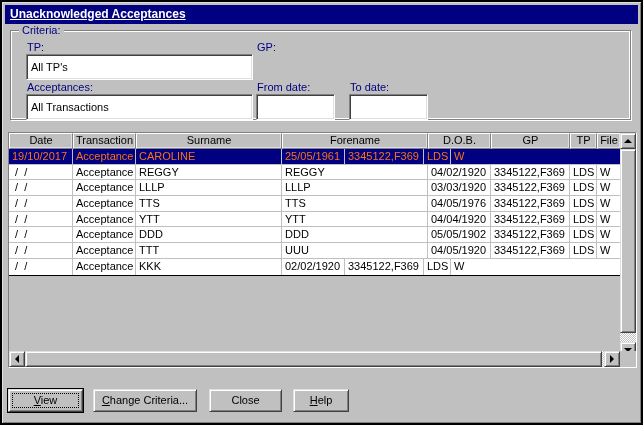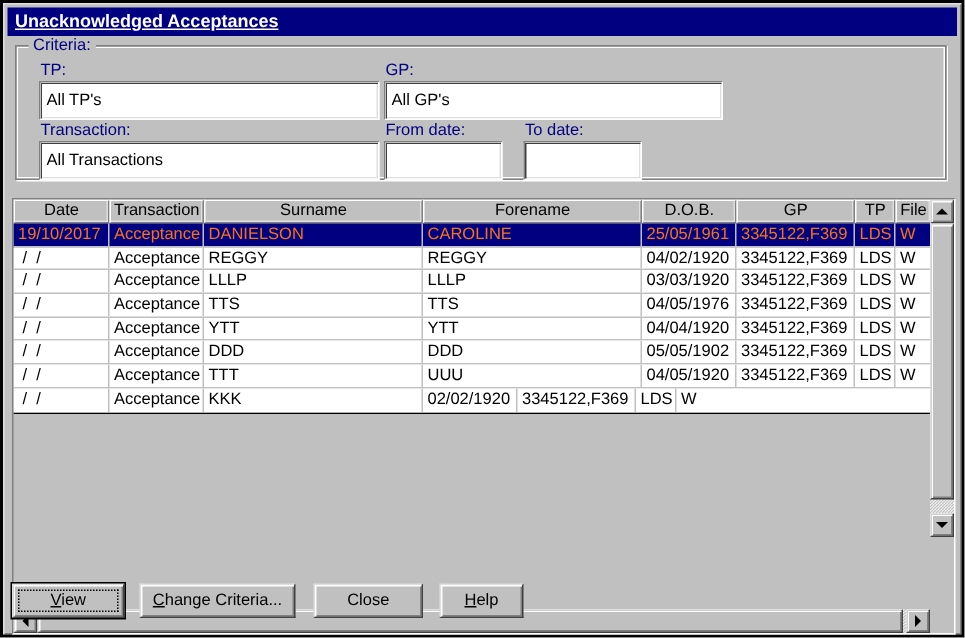--- a/index.html
+++ b/index.html
@@ -32,21 +32,21 @@
 
   .field {
     position: absolute; height: 19px; background: #fff;
     border: 1px solid; border-color: #808080 #fff #fff #808080;
     box-shadow: inset 1px 1px 0 #404040, inset -1px -1px 0 #dfdfdf;
     font-family: "Liberation Sans", sans-serif; font-size: 11px;
     padding: 12px 4px; color: #000; outline: none;
   }
 
   .tablebox {
-    position: absolute; left: 6px; top: 130px; width: 629px; height: 291px;
+    position: absolute; left: 6px; top: 130px; width: 629px; height: 236px;
     background: #c0c0c0;
     border: 1px solid; border-color: #808080 #fff #fff #808080;
     overflow: hidden;
   }
 
   .thead { position: absolute; left: 0; top: 0; width: 611px; height: 16px; display: flex; }
   .hcell {
     height: 16px; background: #c0c0c0; font-size: 11px; line-height: 13px;
     text-align: center; overflow: hidden; white-space: nowrap;
     border: 1px solid; border-color: #fff #808080 #808080 #fff;
@@ -111,23 +111,22 @@
   </div>
 
   <div class="groupbox">
     <span class="grouplabel">Criteria:</span>
   </div>
 
   <span class="blue-label" style="left:25px; top:39px;">TP:</span>
   <input class="field" style="left: 24px; top: 52px; width: 227px;" value="All TP's">
 
   <span class="blue-label" style="left:255px; top:39px;">GP:</span>
-  <input class="field" style="left: 254px; top: 52px; width: 226px;" value="All GP's">
-
-  <span class="blue-label" style="left:25px; top:79px;">Transaction:</span>
+
+  <span class="blue-label" style="left:25px; top:79px;">Acceptances:</span>
   <input class="field" style="left: 24px; top: 92px; width: 227px;" value="All Transactions">
 
   <span class="blue-label" style="left:255px; top:79px;">From date:</span>
   <input class="field" style="left: 254px; top: 92px; width: 79px;" value="">
 
   <span class="blue-label" style="left:348px; top:79px;">To date:</span>
   <input class="field" style="left: 347px; top: 92px; width: 79px;" value="">
 
   <div class="tablebox">
     <div class="thead">
@@ -138,21 +137,20 @@
       <div class="hcell c4">D.O.B.</div>
       <div class="hcell c5">GP</div>
       <div class="hcell c6">TP</div>
       <div class="hcell c7">File</div>
     </div>
 
     <div class="tbody">
         <div class="trow selected">
           <div class="tcell c0">19/10/2017</div>
           <div class="tcell c1">Acceptance</div>
-          <div class="tcell c2">DANIELSON</div>
           <div class="tcell c3">CAROLINE</div>
           <div class="tcell c4">25/05/1961</div>
           <div class="tcell c5">3345122,F369</div>
           <div class="tcell c6">LDS</div>
           <div class="tcell c7">W</div>
         </div>
         <div class="trow">
           <div class="tcell c0"> /  /</div>
           <div class="tcell c1">Acceptance</div>
           <div class="tcell c2">REGGY</div>

